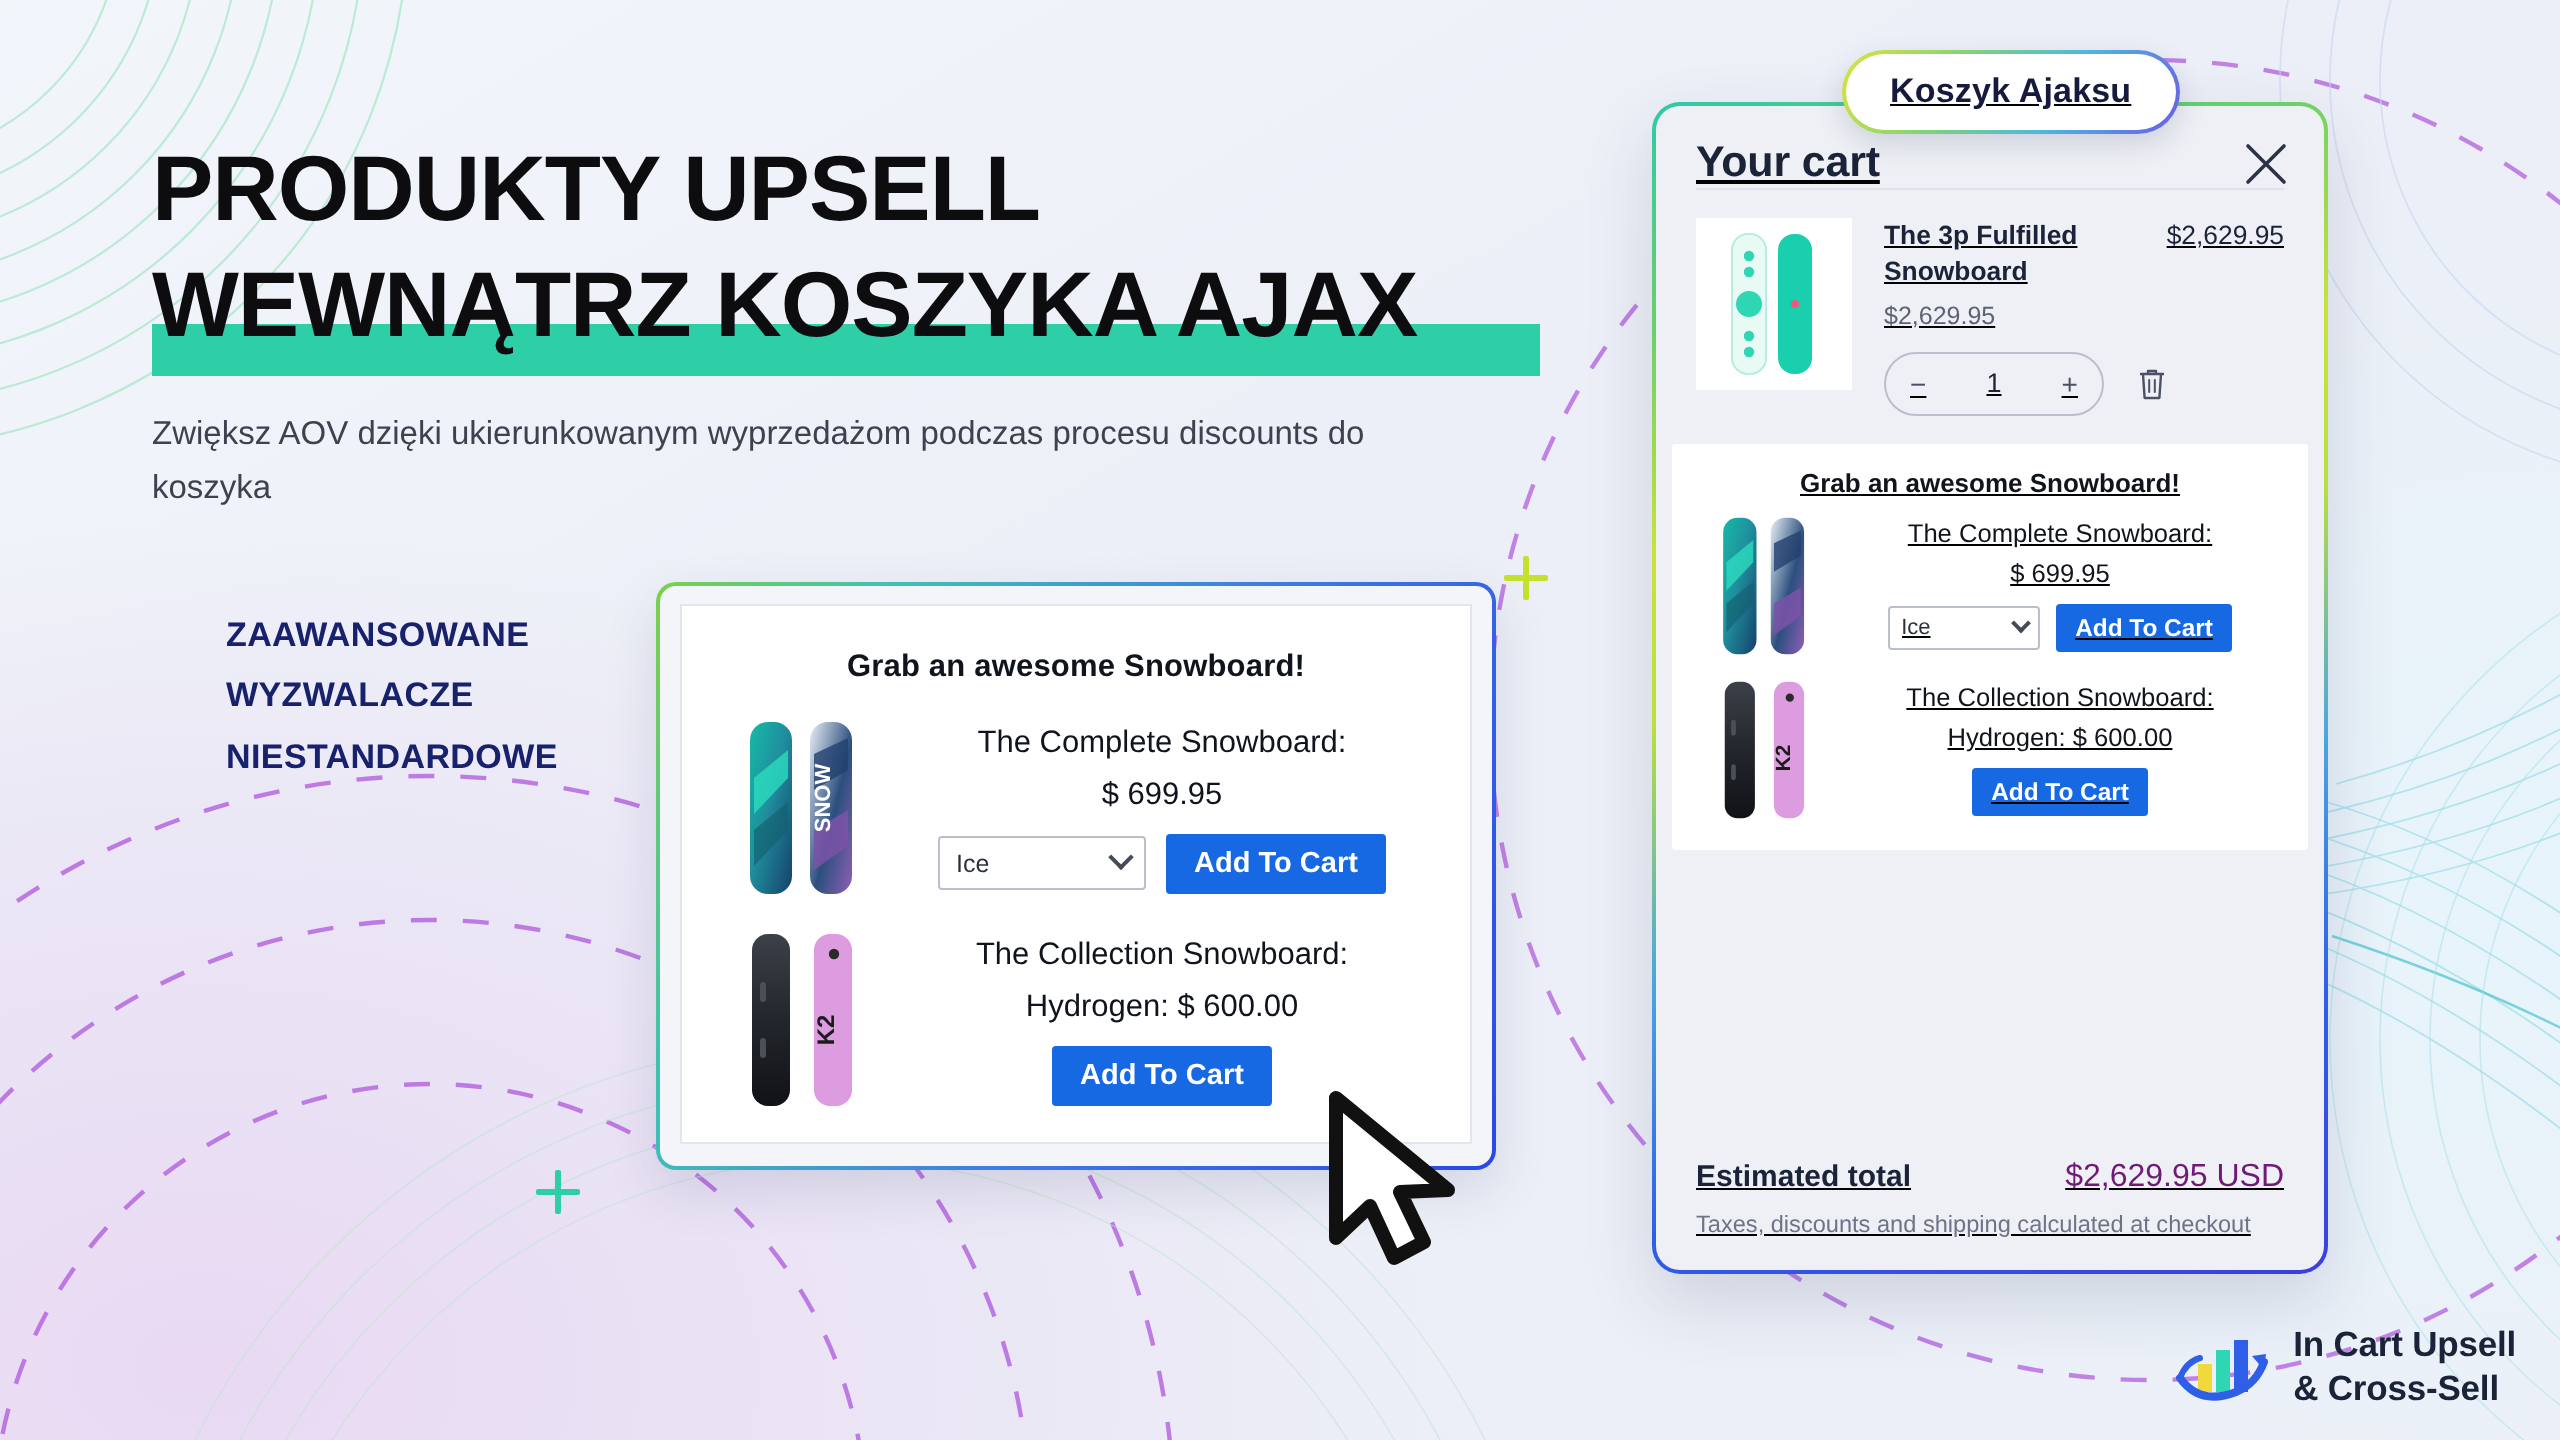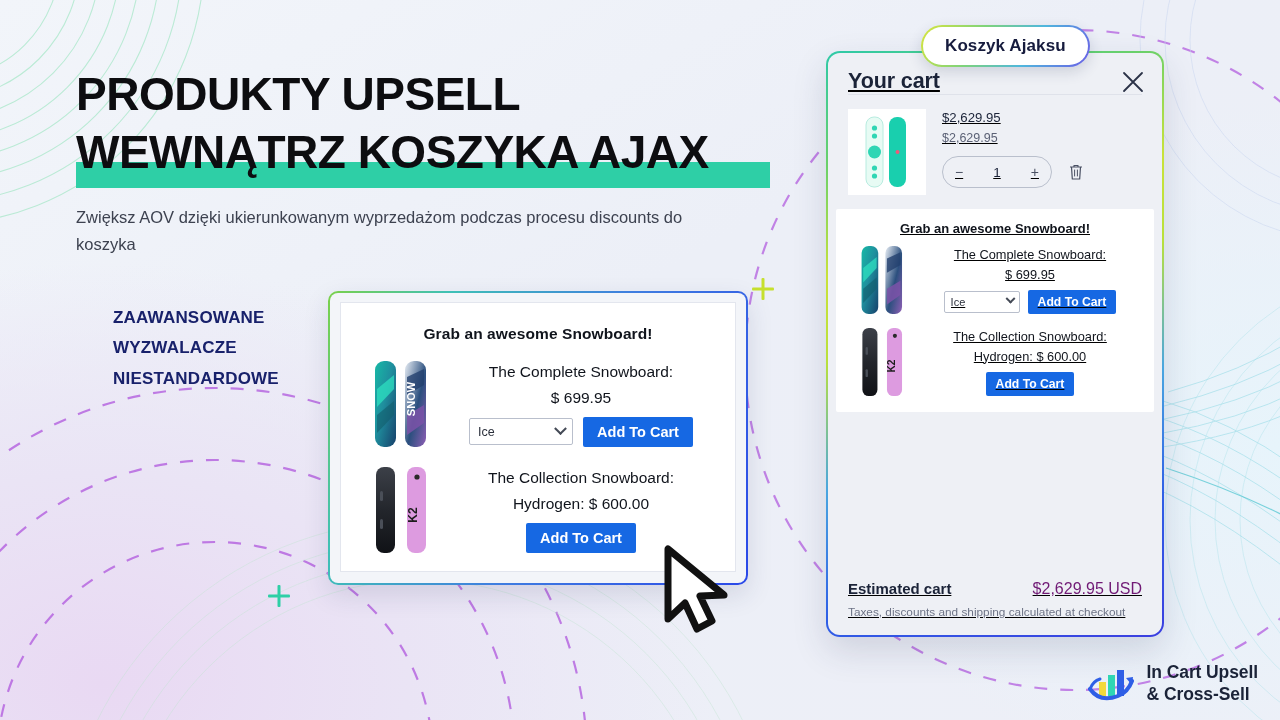--- a/index.html
+++ b/index.html
@@ -111,20 +111,21 @@
   #cart-panel .inner {
     width: 100%; height: 100%; border-radius: 12px;
     background: #eef0f5; overflow: hidden; position: relative;
     display: flex; flex-direction: column; text-decoration: underline;
   }
   #cart-badge {
     position: absolute; left: 921px; top: 25px; z-index: 6;
     padding: 2px; border-radius: 22px;
     background: linear-gradient(120deg, #d9e53c 0%, #7ed37a 34%, #4fb7dd 64%, #6b5de6 100%);
     box-shadow: 0 5px 14px rgba(40,50,90,0.16);
+    text-decoration: underline;
   }
   #cart-badge .lbl {
     background: #ffffff; border-radius: 20px; padding: 9px 22px;
     font-size: 17px; font-weight: 800; color: #161b3d; letter-spacing: 0.1px;
   }
   .cart-head { padding: 16px 20px 0 20px; }
   .cart-title { font-size: 21.5px; font-weight: 700; color: #1b2338; letter-spacing: -0.1px; }
   .close-x {
     position: absolute; right: 16px; top: 16px; width: 26px; height: 26px; cursor: pointer;
   }
@@ -380,20 +381,21 @@
             <circle cx="12.5" cy="22" r="2.6" fill="#2fd6b4"></circle>
             <circle cx="12.5" cy="38" r="6.5" fill="#2fd6b4"></circle>
             <circle cx="12.5" cy="54" r="2.6" fill="#2fd6b4"></circle>
             <circle cx="12.5" cy="62" r="2.6" fill="#2fd6b4"></circle>
             <rect x="27" y="3" width="17" height="70" rx="8" fill="#19cfae"></rect>
             <circle cx="35.5" cy="38" r="2" fill="#ef5a7a"></circle>
           </svg>
         </div>
         <div class="li-body">
           <div style="display:flex; justify-content:space-between;">
+            <div class="li-title">The 3p Fulfilled Snowboard</div>
             <div class="li-total">$2,629.95</div>
           </div>
           <div class="li-price">$2,629.95</div>
           <div class="qty-row">
             <div class="stepper">
               <span>−</span>
               <span class="qv">1</span>
               <span>+</span>
             </div>
             <svg width="16" height="18" viewBox="0 0 16 18">
@@ -449,21 +451,21 @@
             <div class="cu-price">Hydrogen: $ 600.00</div>
             <div class="cu-ctl">
               <button class="cu-btn">Add To Cart</button>
             </div>
           </div>
         </div>
       </div>
 
       <div class="cart-foot">
         <div class="foot-rowA">
-          <span class="foot-label">Estimated cart</span>
+          <span class="foot-label">Estimated total</span>
           <span class="foot-total">$2,629.95 USD</span>
         </div>
         <div class="foot-note">Taxes, discounts and shipping calculated at checkout</div>
       </div>
 
     </div>
   </div>
 
   <div id="cart-badge">
     <div class="lbl">Koszyk Ajaksu</div>

